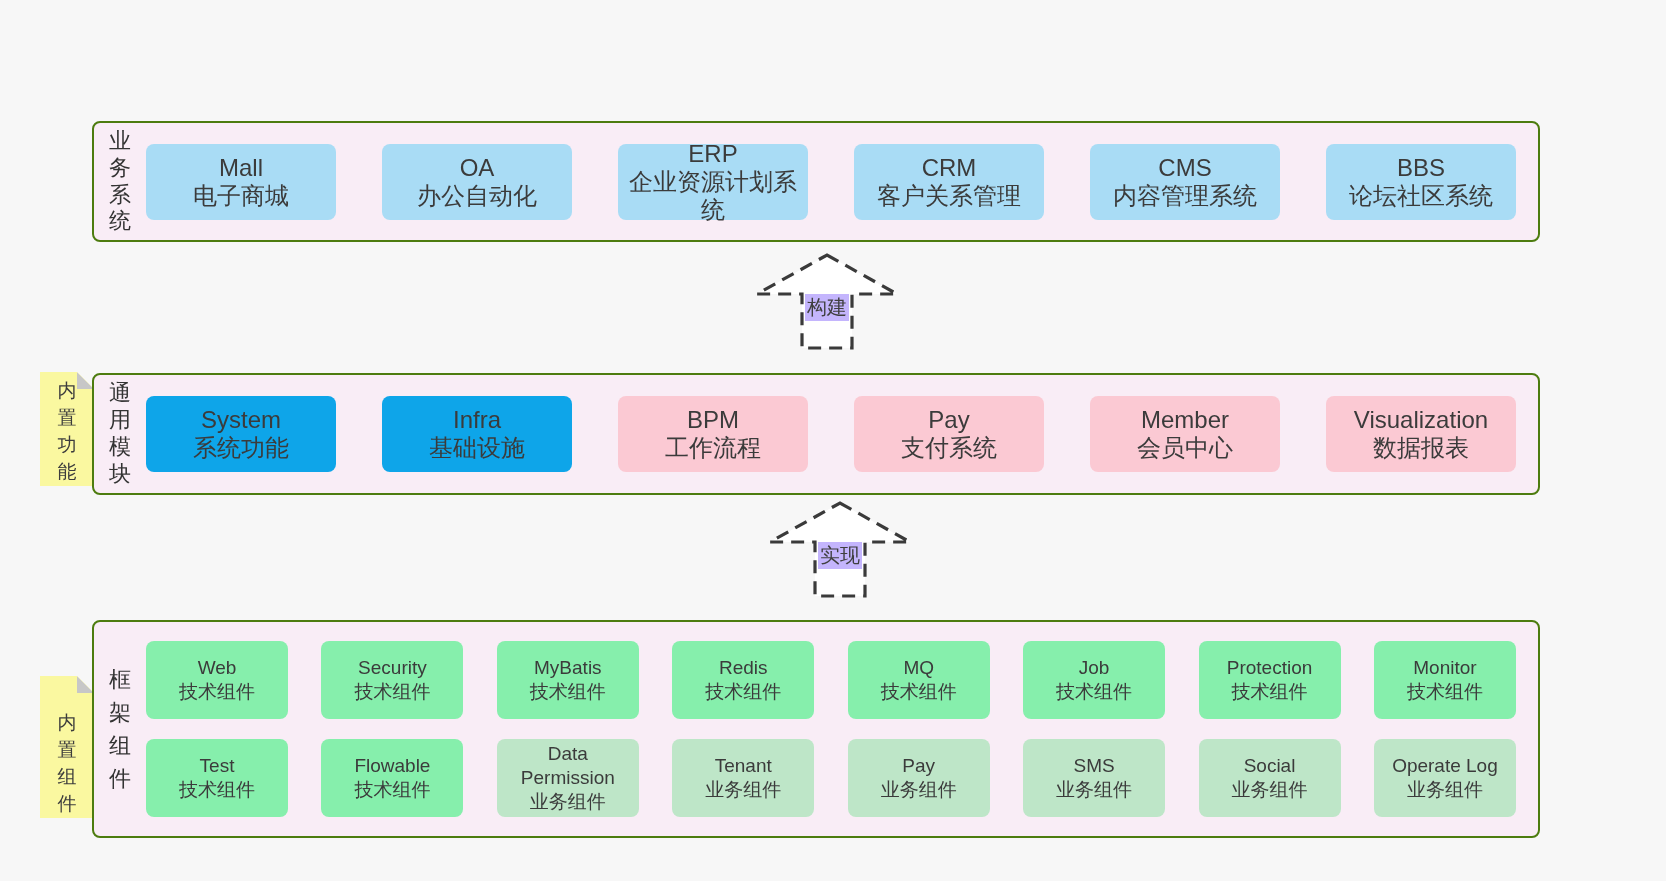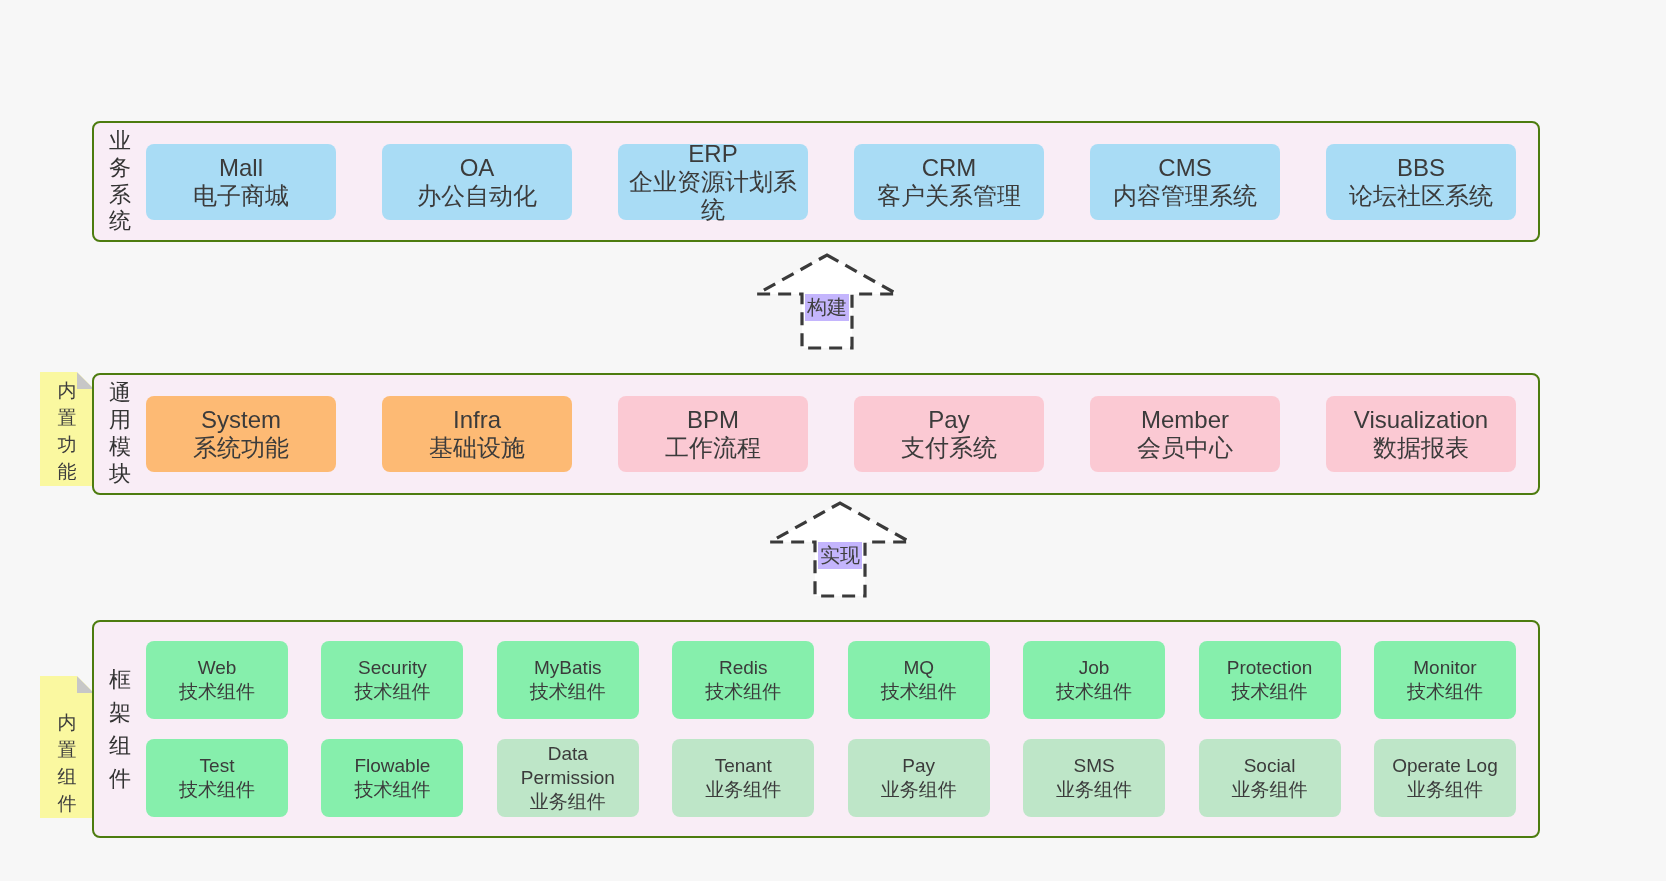--- a/index.html
+++ b/index.html
@@ -28,21 +28,21 @@
   .box-row { display:flex; justify-content:space-between; }
   .box {
     border-radius:8px; display:flex; flex-direction:column;
     align-items:center; justify-content:center; text-align:center;
   }
   .band-wide .box { width:190px; height:76px; }
   .band-wide .box .t, .band-wide .box .d { font-size:24px; line-height:28px; }
   #band-3 .box { width:142px; height:78px; padding:0 6px; box-sizing:border-box; }
   #band-3 .box .t, #band-3 .box .d { font-size:19px; line-height:24px; }
   .blue  { background:#a9dcf5; }
-  .red   { background:#fdba74; }
+  .red   { background:#0ea5e9; }
   .pink  { background:#fbc9d3; }
   .green { background:#86efac; }
   .green-light { background:#bee6c8; }
   
   .sticky {
     position:absolute; width:54px; background:#faf8a0; z-index:1;
     clip-path: polygon(0 0, calc(100% - 17px) 0, 100% 17px, 100% 100%, 0 100%);
     display:flex; align-items:flex-end; justify-content:center;
   }
   #sticky-2 { left:40px; top:372px; height:114px; }

